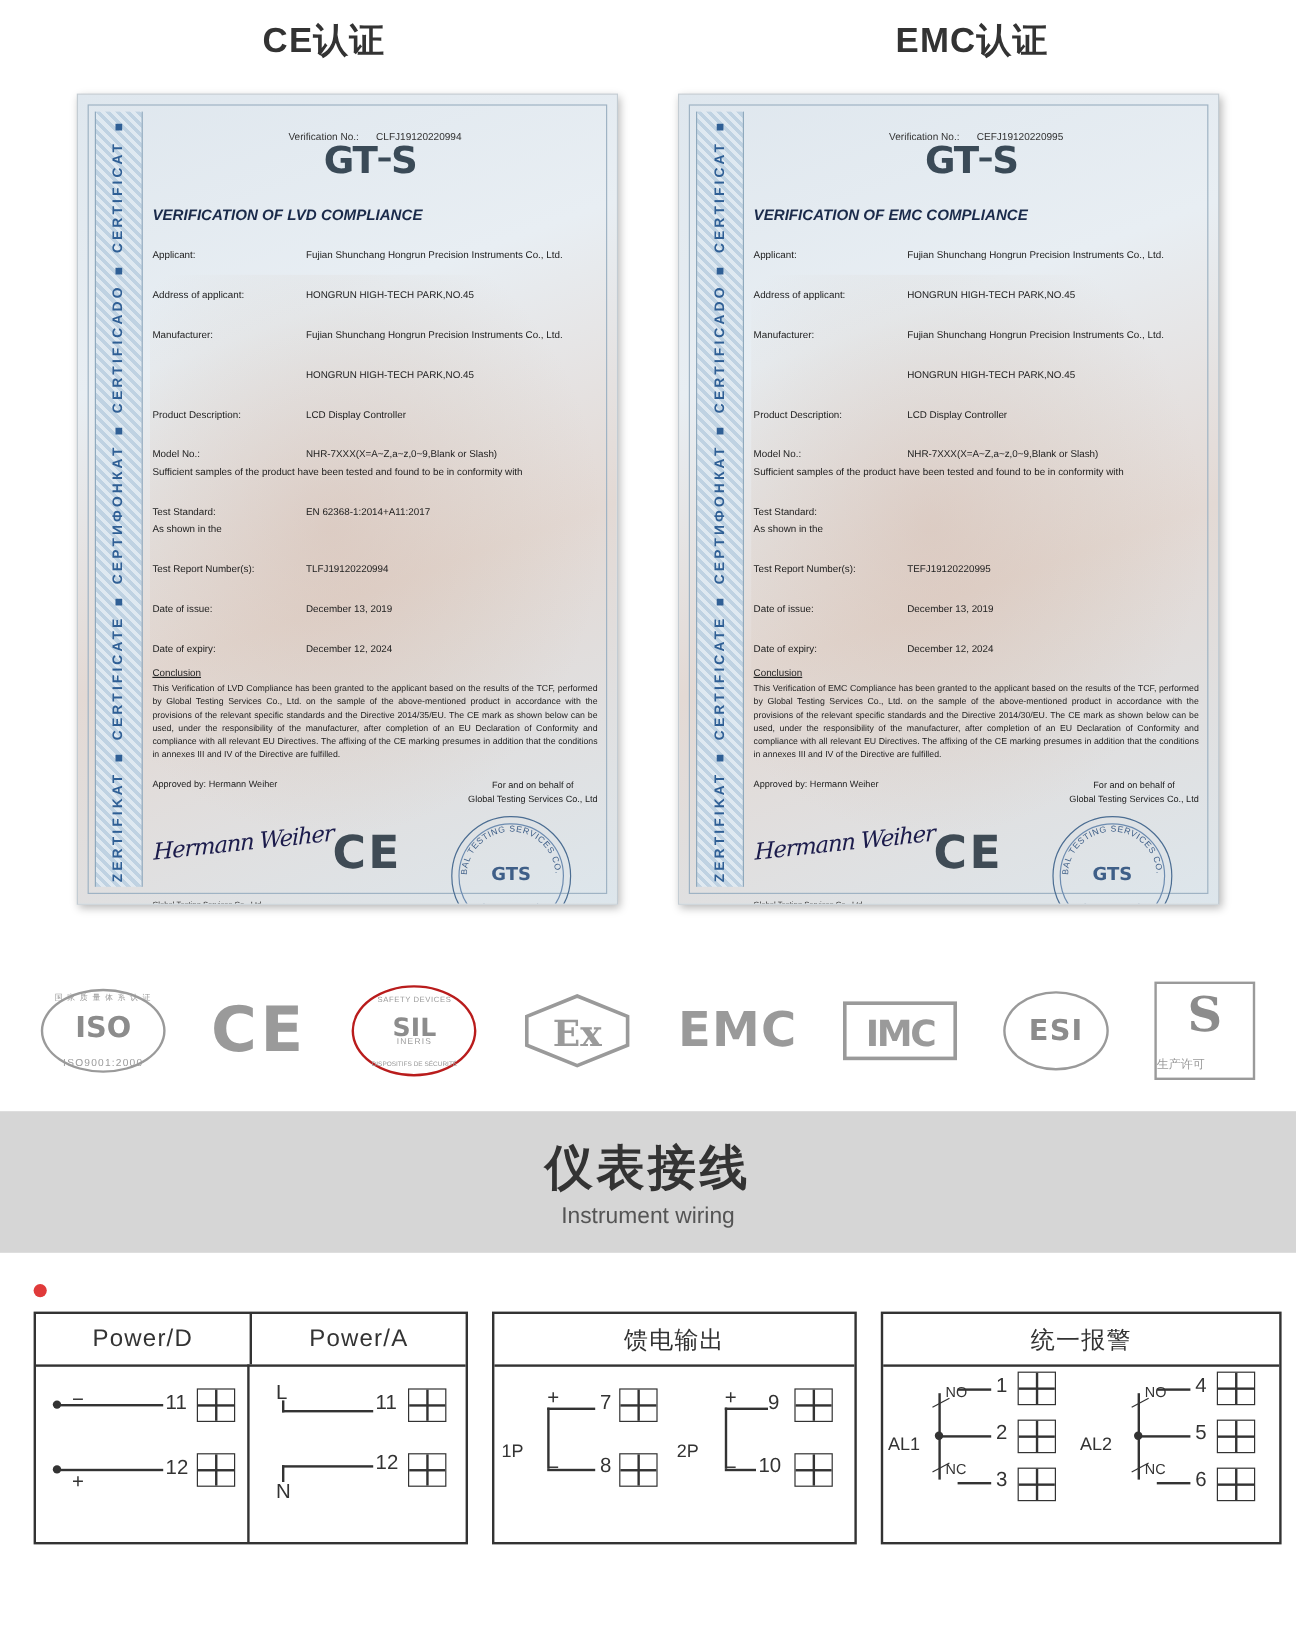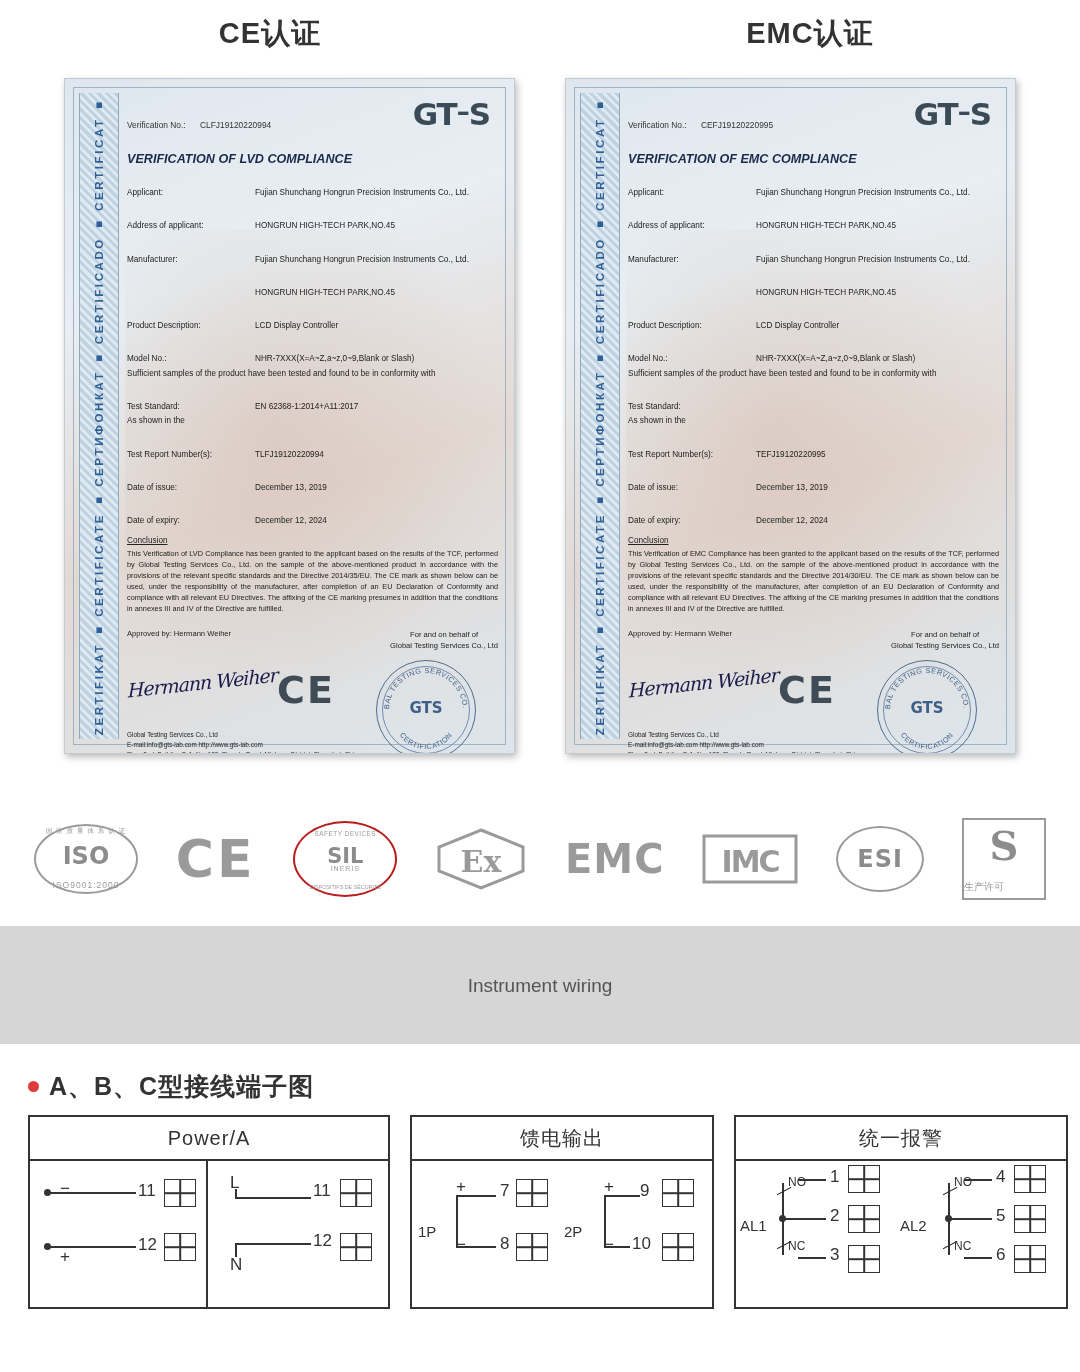--- a/index.html
+++ b/index.html
@@ -30,21 +30,21 @@
     writing-mode:vertical-rl;transform:rotate(180deg);
     font-size:11.5px;letter-spacing:2.6px;color:#2f5f95;font-weight:bold;white-space:nowrap;
     font-family:"Liberation Sans", sans-serif;
   }
   .cert-watermark{
     position:absolute;left:60px;top:150px;right:16px;bottom:60px;
     background:radial-gradient(ellipse at 40% 45%, rgba(205,170,150,.35) 0%, rgba(205,180,160,.16) 45%, rgba(255,255,255,0) 72%);
     pointer-events:none;
   }
   .cert-body{position:absolute;left:62px;top:20px;right:16px;bottom:14px;}
-  .cert-head{display:flex;justify-content:space-between;align-items:flex-end;}
+  .cert-head{display:flex;justify-content:space-between;align-items:center;flex-direction:column;}
   .verif-no{font-size:8.4px;color:#333;padding-top:10px;}
   .verif-no b{font-weight:normal;}
   .verif-no .val{margin-left:12px;}
   .gts-logo{font-size:31px;font-weight:bold;color:#3a4a57;letter-spacing:-1px;line-height:1;padding-right:8px;font-family:"DejaVu Sans", sans-serif;}
   .gts-logo .dash{display:inline-block;transform:translateY(-4px);font-size:26px;}
   .cert-h1{margin-top:22px;font-size:12.6px;font-weight:bold;font-style:italic;color:#1a2a4a;}
   .rows{margin-top:16px;font-size:8.2px;color:#222;line-height:1.62;}
   .row{display:flex;margin-top:20px;}
   .row .k{width:128px;flex:0 0 128px;}
   .row .v{flex:1;}
@@ -359,32 +359,33 @@
   </div>
   <div class="logo">
     <div class="sbadge">
       <div class="s">S</div>
       <div class="c">生产许可</div>
     </div>
   </div>
 </div>
 
 <div class="banner">
+  <h2>仪表接线</h2>
   <div class="sub">Instrument wiring</div>
 </div>
 
 <div class="sect-title">
   <div class="bullet"></div>
-  <div class="t">A、B、C型接线端子图</div>
 </div>
 
 <div class="diagrams">
 
   <div class="dia dia-a">
     <div class="hdr">
+      <div class="cell">Power/D</div>
       <div class="cell">Power/A</div>
     </div>
     <div class="split" style="left:176px;"></div>
 
     <div class="sym" style="left:30px;top:62px;">−</div>
     <div class="dot" style="left:14px;top:72px;"></div>
     <div class="lead" style="left:18px;top:75px;width:88px;"></div>
     <div class="num" style="left:108px;top:64px;">11</div>
     <div class="term" style="left:134px;top:62px;"></div>
 

